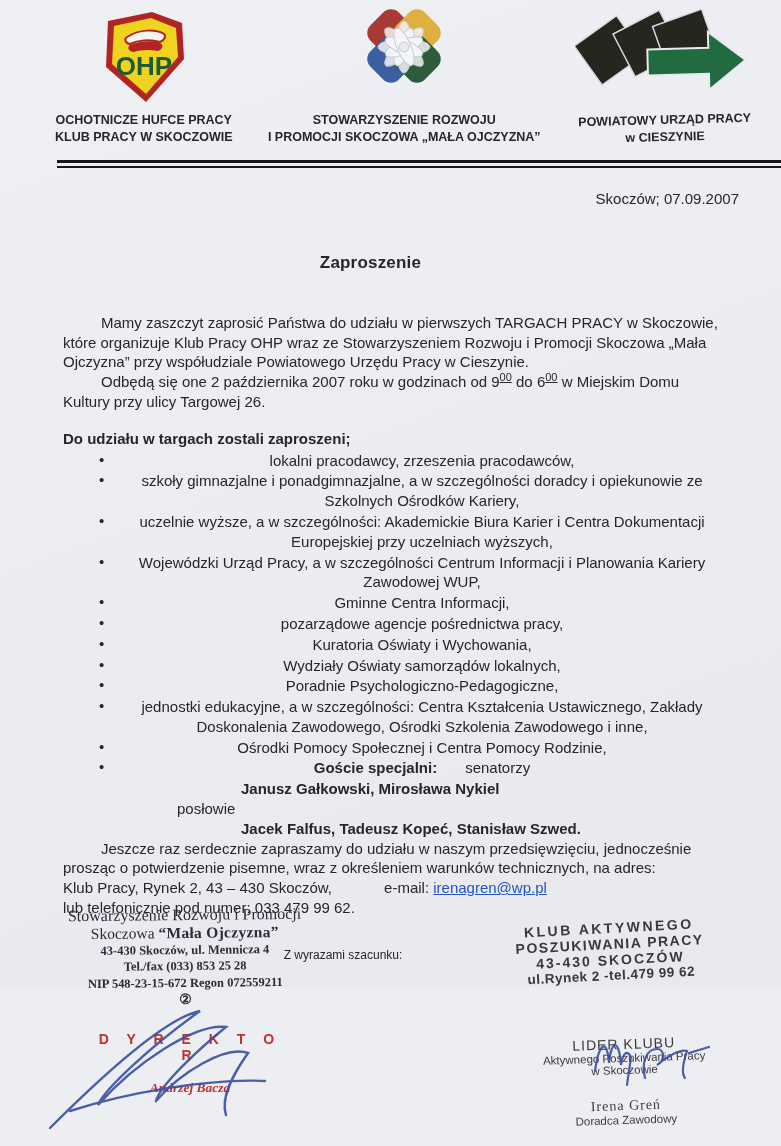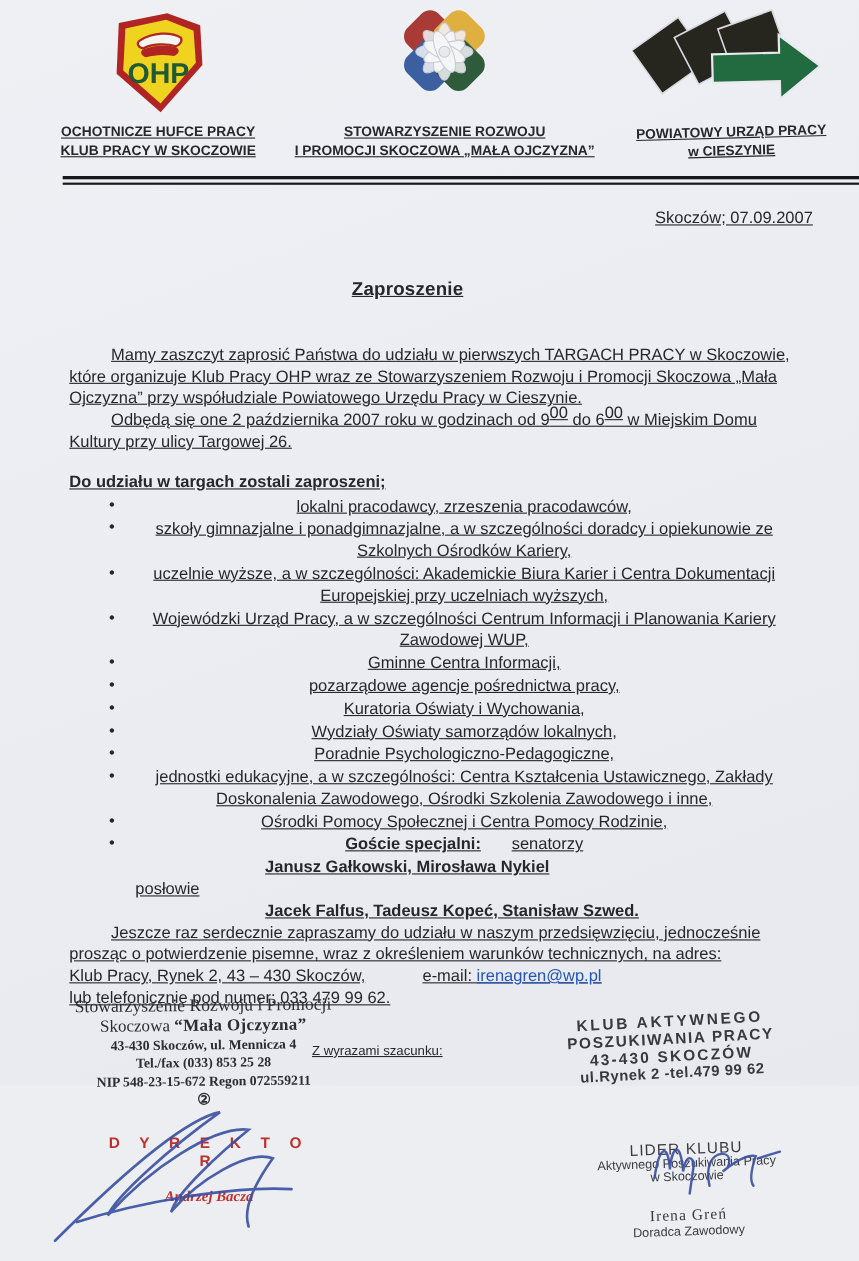--- a/index.html
+++ b/index.html
@@ -4,47 +4,47 @@
 <style>
   html,body{margin:0;padding:0;}
   body{
     width:781px;height:1146px;
     background:#eceef2;
     font-family:"Liberation Sans","DejaVu Sans",sans-serif;
     color:#26262b;
     position:relative;
     overflow:hidden;
   }
-  .page{position:relative;width:781px;height:987px;background:linear-gradient(160deg,#eef0f4 0%,#eaecf1 60%,#e7e9ee 100%);text-decoration:underline;}
+  .page{position:relative;width:781px;height:987px;background:linear-gradient(160deg,#eef0f4 0%,#eaecf1 60%,#e7e9ee 100%);}
 
   
   .letterhead{display:flex;justify-content:space-between;align-items:flex-start;padding:6px 30px 0 55px;}
   .logo-col{display:flex;flex-direction:column;align-items:center;}
   .logo-col .art{height:102px;display:flex;align-items:center;justify-content:center;}
   .logo-label{font-size:12.5px;font-weight:bold;text-align:center;line-height:1.35;color:#26262b;margin-top:4px;white-space:nowrap;}
   .logo-col.right{transform:rotate(-1.5deg);}
 
   .double-rule{margin:14px 0 0 57px;border-top:3px solid #17171c;border-bottom:2px solid #17171c;height:3px;}
 
   .date-line{text-align:right;font-size:15px;margin:22px 42px 0 0;}
 
   .doc-title{text-align:center;font-size:17px;font-weight:bold;margin:46px 40px 0 0;letter-spacing:.2px;}
 
   
   .content{margin:40px 58px 0 63px;font-size:15px;line-height:1.32;}
   .content p{margin:0;text-indent:38px;}
-  sup.hrs{font-size:15px;text-decoration:underline;vertical-align:super;line-height:0;}
+  sup.hrs{font-size:11px;text-decoration:underline;vertical-align:super;line-height:0;}
 
   .list-heading{font-weight:bold;margin:17px 0 2px 0;}
   ul.invitees{list-style:none;margin:0;padding:0 0 0 58px;}
   ul.invitees li{position:relative;padding-left:0;margin:0 0 1px 0;text-align:center;}
   ul.invitees li::before{content:"•";position:absolute;left:-22px;top:-1px;font-size:15px;}
   .guest-gap{display:inline-block;width:28px;}
   .guest-names{font-weight:bold;margin-left:178px;}
-  .guest-role{margin-left:60px;}
+  .guest-role{margin-left:114px;}
 
   .closing{margin-top:24px;}
   .addr-line{margin-top:0;}
   .tab-gap{display:inline-block;width:52px;}
   a.email{color:#2255bb;text-decoration:underline;cursor:pointer;}
 
   .regards{text-align:center;margin:30px 95px 0 0;font-size:12px;}
 
   
   .footer{position:absolute;left:0;top:898px;width:781px;height:248px;padding-left:26px;}

